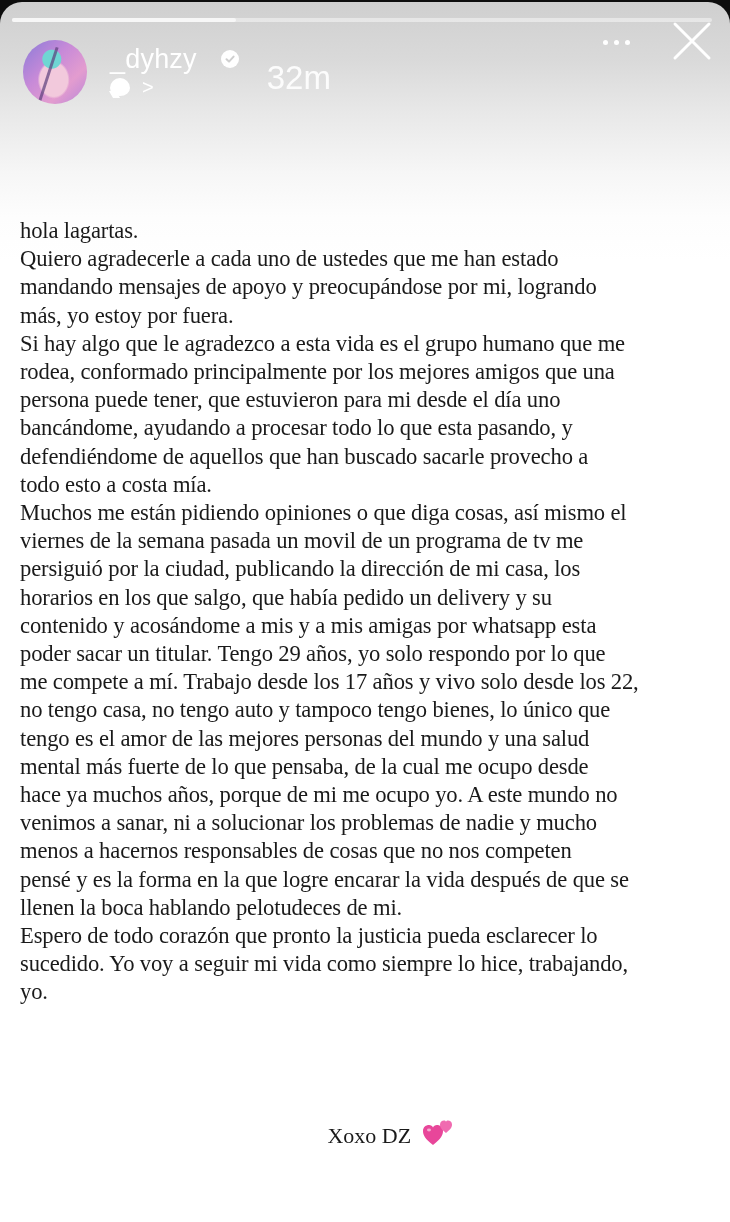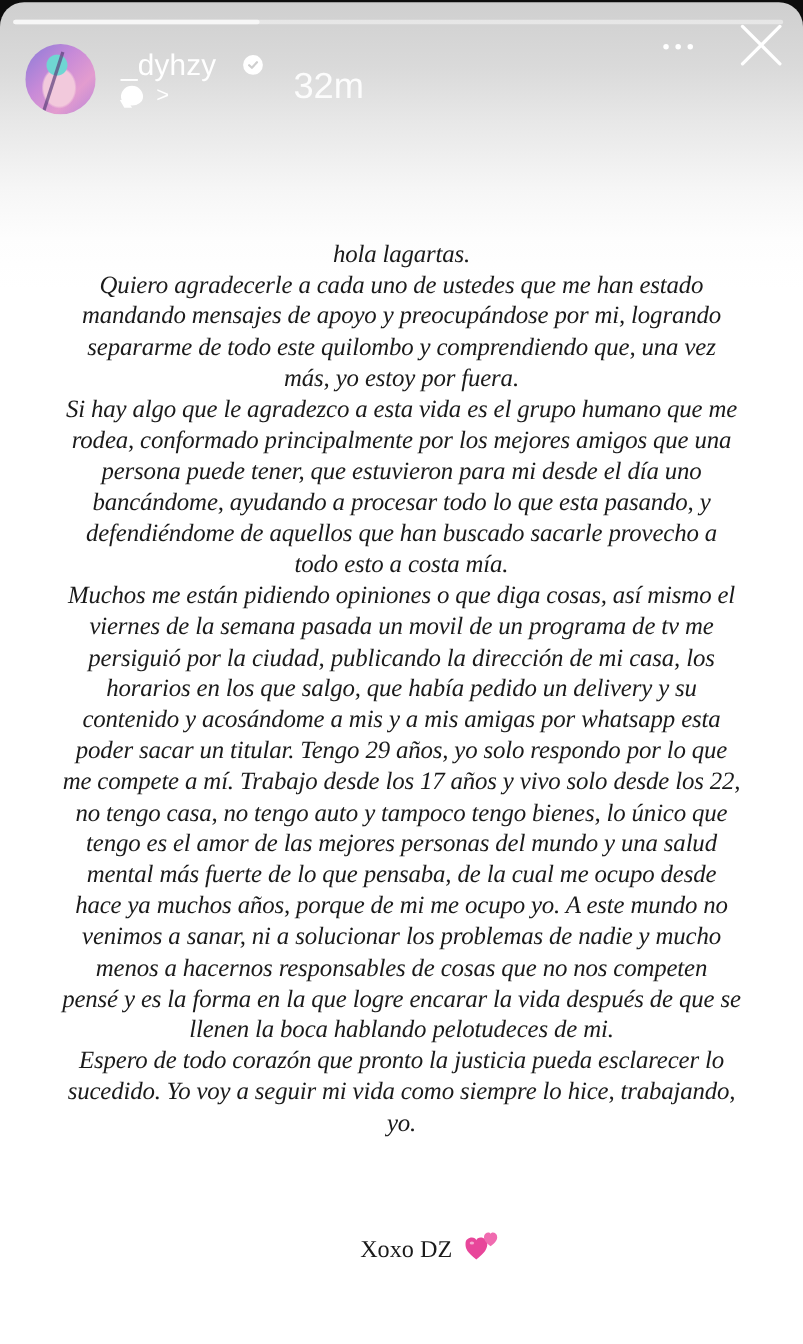--- a/index.html
+++ b/index.html
@@ -61,22 +61,22 @@
   .see-translation { font-size: 22px; font-weight: 600; letter-spacing: 0.3px; }
   .chev { font-size: 20px; margin-left: 2px; }
   .more-button {
     position: absolute; left: 596px; top: 30px; width: 40px; height: 20px;
     display: flex; gap: 6px; align-items: center; justify-content: center;
   }
   .more-button span { width: 5px; height: 5px; border-radius: 50%; background: #ffffff; }
   .close-button { position: absolute; left: 670px; top: 17px; width: 44px; height: 44px; }
   .content {
     position: absolute; left: 20px; top: 215px; width: 690px;
-    text-align: center; color: #1a1a1a;
-    font-size: 22.6px; line-height: 28.2px; letter-spacing: -0.15px; font-style: italic;
+    color: #1a1a1a;
+    font-size: 22.6px; line-height: 28.2px; letter-spacing: -0.15px;
   }
   .content p { margin: 0; }
   .signoff {
     position: absolute; left: 0; top: 1117px; width: 730px;
     text-align: center; font-size: 22px; color: #1a1a1a; margin-left: 25px;
   }
   .hearts { display: inline-block; vertical-align: -4px; margin-left: 6px; }
 </style>
 </head>
 <body>
@@ -117,21 +117,20 @@
   <div class="close-button">
     <svg width="44" height="44" viewBox="0 0 44 44">
       <path d="M5 5 L39 39 M39 5 L5 39" stroke="#ffffff" stroke-width="3" stroke-linecap="round"></path>
     </svg>
   </div>
 
   <div class="content">
     <p>hola lagartas.</p>
     <p>Quiero agradecerle a cada uno de ustedes que me han estado</p>
     <p>mandando mensajes de apoyo y preocupándose por mi, logrando</p>
-    <p>separarme de todo este quilombo y comprendiendo que, una vez</p>
     <p>más, yo estoy por fuera.</p>
     <p>Si hay algo que le agradezco a esta vida es el grupo humano que me</p>
     <p>rodea, conformado principalmente por los mejores amigos que una</p>
     <p>persona puede tener, que estuvieron para mi desde el día uno</p>
     <p>bancándome, ayudando a procesar todo lo que esta pasando, y</p>
     <p>defendiéndome de aquellos que han buscado sacarle provecho a</p>
     <p>todo esto a costa mía.</p>
     <p>Muchos me están pidiendo opiniones o que diga cosas, así mismo el</p>
     <p>viernes de la semana pasada un movil de un programa de tv me</p>
     <p>persiguió por la ciudad, publicando la dirección de mi casa, los</p>

